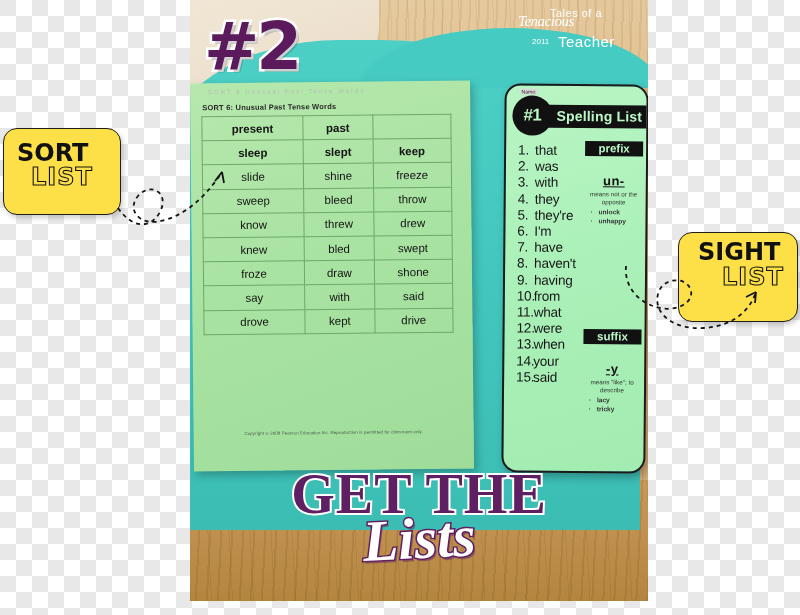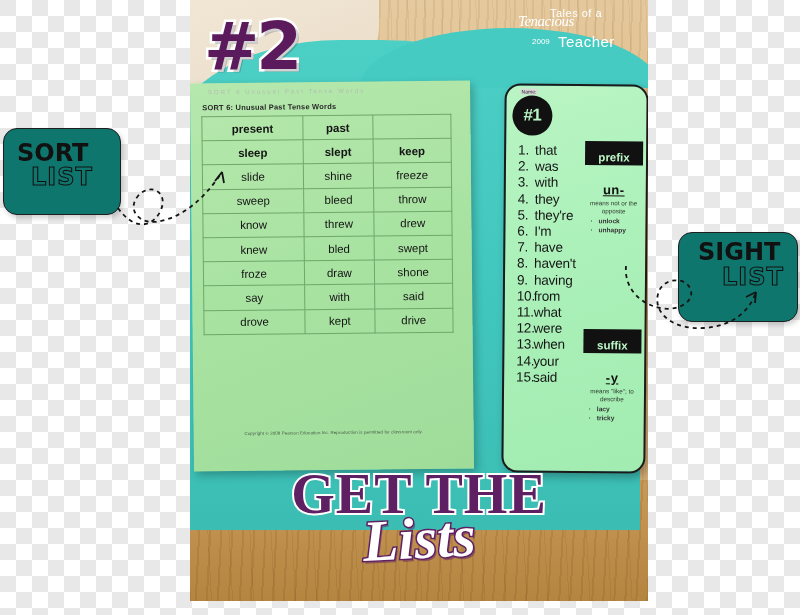--- a/index.html
+++ b/index.html
@@ -98,21 +98,21 @@
   }
   .words{
     position:absolute;left:12px;top:57px;font-size:13.5px;color:#151515;
     line-height:16.2px;letter-spacing:-.2px;
   }
   .words div{white-space:nowrap;}
   .words .n{display:inline-block;width:17px;}
   .affix{position:absolute;right:3px;text-align:center;width:58px;}
   .affix-label{
     background:#111;color:#bdf7c7;font-size:11.5px;font-weight:600;
-    padding:10px 0 2px;display:block;
+    padding:1px 0 2px;display:block;
   }
   .affix-morph{
     font-size:13px;font-weight:600;color:#121212;text-decoration:underline;
     margin-top:17px;letter-spacing:.5px;
   }
   .affix-means{font-size:6.3px;color:#2c3a2c;line-height:7.6px;margin-top:2px;}
   .affix-ex{font-size:6.6px;font-weight:bold;color:#121212;text-align:left;
     margin-top:3px;padding-left:6px;line-height:8.4px;}
   .affix-ex span{display:inline-block;width:8px;color:#333;}
   
@@ -140,21 +140,21 @@
   }
   .lists{
     position:absolute;left:50%;transform:translateX(-50%) rotate(-3deg);top:505px;
     font-size:58px;color:#ffffff;white-space:nowrap;
     font-family:"Liberation Serif",serif;font-style:italic;font-weight:bold;
     -webkit-text-stroke:3px #5f1f63;paint-order:stroke fill;
     text-shadow:2px 3px 0 rgba(95,31,99,.5);
   }
   
   .callout{
-    position:absolute;background:#0f766e;border:1.6px solid #1e1e1e;border-radius:14px;
+    position:absolute;background:#fde047;border:1.6px solid #1e1e1e;border-radius:14px;
     box-shadow:2px 3px 5px rgba(0,0,0,.18);
   }
   #callout-sort{left:3px;top:128px;width:116px;height:85px;}
   #callout-sight{left:678px;top:232px;width:118px;height:88px;}
   .co-bold{font-size:24px;font-weight:bold;color:#111;letter-spacing:0px;
     font-family:"DejaVu Sans",sans-serif;}
   .co-thin{font-size:24px;color:#111;letter-spacing:1px;
     font-family:"DejaVu Sans",sans-serif;font-weight:bold;-webkit-text-stroke:.6px #111;}
   #callout-sort .co-bold{position:absolute;left:13px;top:10px;}
   #callout-sort .co-thin{position:absolute;left:27px;top:34px;
@@ -230,20 +230,21 @@
       </table>
 
     <div class="copyright">Copyright © 2008 Pearson Education Inc.  Reproduction is permitted for classroom only.</div>
   </div>
 
   <div class="spell-card">
     <div class="name-line">Name:</div>
 
     <div class="sl-head">
       <div class="badge1">#1</div>
+      <div class="sl-title">Spelling List</div>
     </div>
 
     <div class="words">
       <div><span class="n">1.</span><span>that</span></div>
       <div><span class="n">2.</span><span>was</span></div>
       <div><span class="n">3.</span><span>with</span></div>
       <div><span class="n">4.</span><span>they</span></div>
       <div><span class="n">5.</span><span>they're</span></div>
       <div><span class="n">6.</span><span>I'm</span></div>
       <div><span class="n">7.</span><span>have</span></div>
@@ -272,21 +273,21 @@
       <div class="affix-ex"><span>·</span><span>lacy</span></div>
       <div class="affix-ex" style="margin-top:0"><span>·</span><span>tricky</span></div>
     </div>
   </div>
 
   <div class="num2">#2</div>
 
   <div class="logo">
     <span class="l1">Tales of a</span>
     <span class="lbig">Tenacious</span>
-    <span class="lyr">2009</span>
+    <span class="lyr">2011</span>
     <span class="l3">Teacher</span>
   </div>
 
   <div class="getthe">GET THE</div>
   <div class="lists">Lists</div>
 </div>
 
 <div class="callout" id="callout-sort">
   <span class="co-bold">SORT</span>
   <span class="co-thin">LIST</span>

